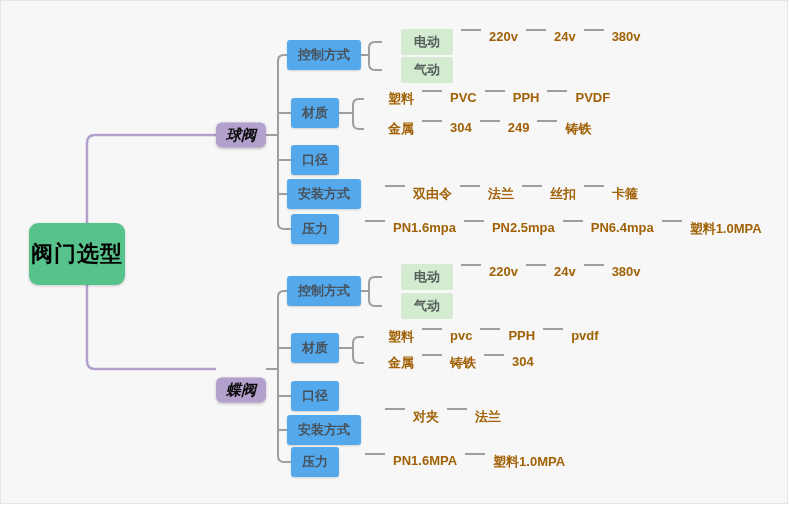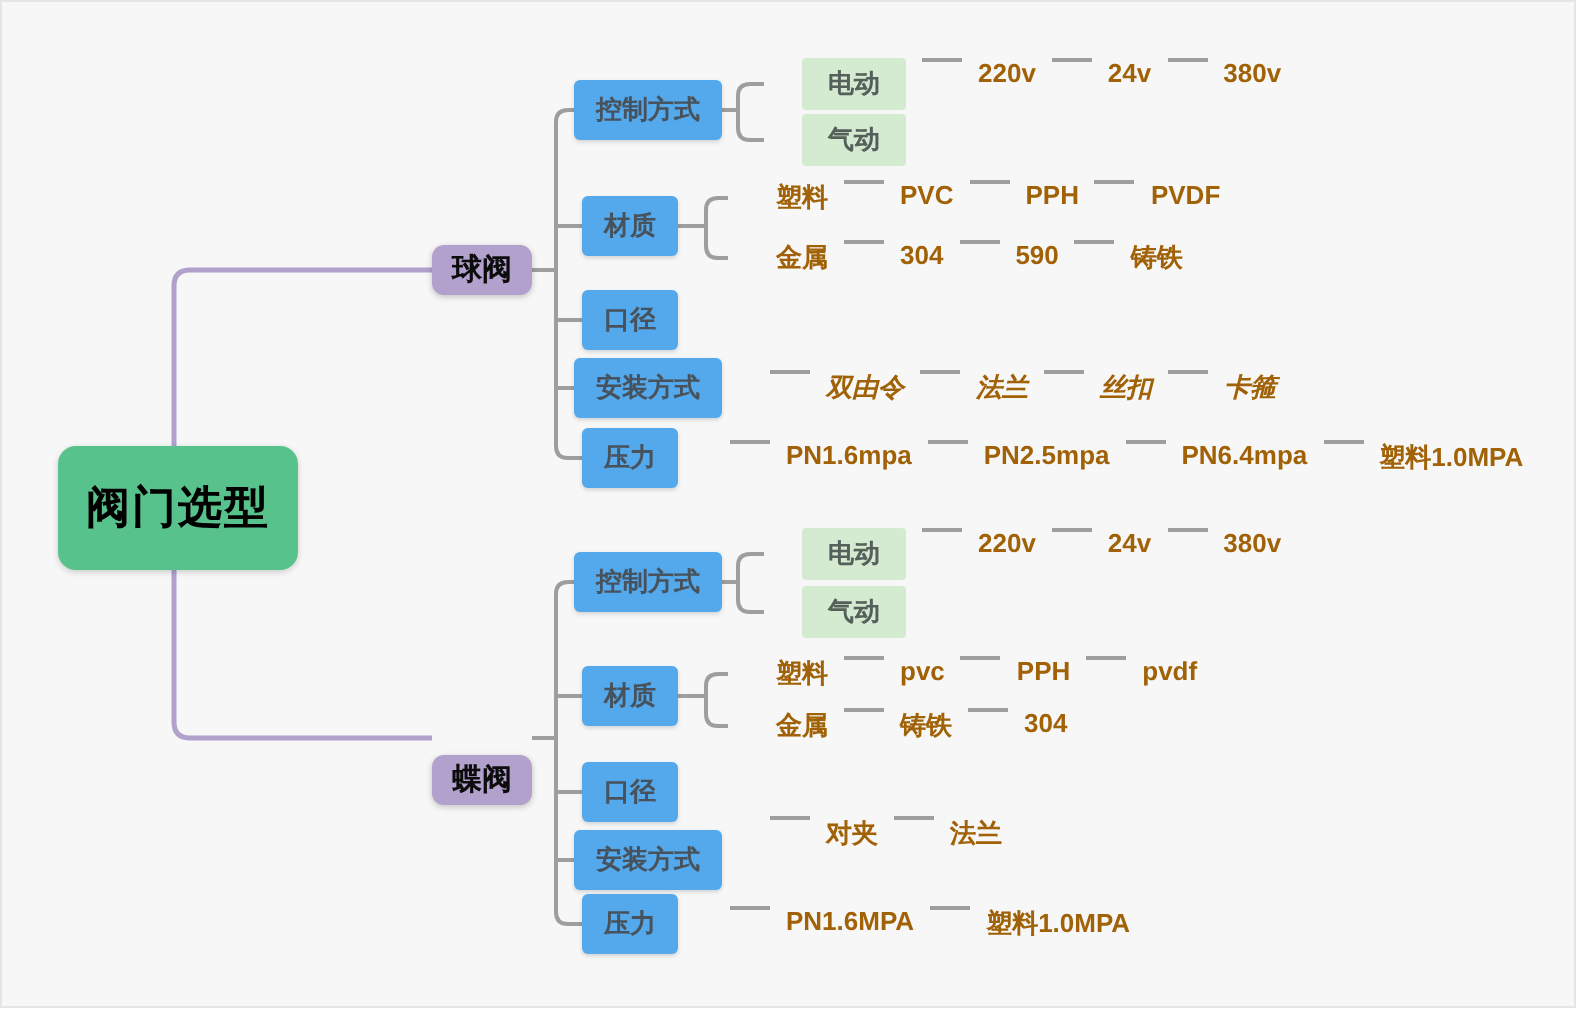--- a/index.html
+++ b/index.html
@@ -5,30 +5,30 @@
   html,body{margin:0;padding:0;background:#ffffff;}
   .canvas{
     position:relative;width:788px;height:504px;margin:0;
     background:#f7f7f7;border:1px solid #e5e5e5;box-sizing:border-box;
     font-family:"Liberation Sans","DejaVu Sans",sans-serif;overflow:hidden;
   }
   svg.links{position:absolute;left:0;top:0;width:788px;height:504px;pointer-events:none;}
   .gray-link{stroke:#9e9e9e;stroke-width:2;fill:none;}
   .purple-link{stroke:#b2a0cd;stroke-width:2.5;fill:none;}
   .root{
-    position:absolute;left:28px;top:222px;width:120px;height:62px;
+    position:absolute;left:28px;top:222px;width:96px;height:62px;
     background:#58c28c;border-radius:9px;display:flex;align-items:center;justify-content:center;
     font-size:22px;font-weight:bold;color:#000;letter-spacing:1px;
     box-shadow:0 1px 3px rgba(0,0,0,.18);cursor:default;
   }
   .branch{
     position:absolute;transform:translateY(-50%);
     background:#b2a0cd;color:#0c0c0c;font-weight:bold;font-size:15px;
     padding:3px 10px;border-radius:6px;white-space:nowrap;
-    box-shadow:0 1px 3px rgba(0,0,0,.22);cursor:default;
+    box-shadow:0 1px 3px rgba(0,0,0,.22);cursor:default;font-style:italic;
   }
   .cat{
     position:absolute;transform:translateY(-50%);
     background:#54a9ec;color:#47525c;font-weight:bold;font-size:13px;
     padding:6px 11px;border-radius:3px;white-space:nowrap;
     box-shadow:0 1px 2px rgba(0,0,0,.15);cursor:default;text-align:right;
   }
   .row{
     position:absolute;transform:translateY(-50%);
     display:flex;align-items:flex-start;gap:8px;white-space:nowrap;padding-left:21px;
@@ -106,26 +106,26 @@
     <i class="dash"></i>
     <span class="leaf">PPH</span>
     <i class="dash"></i>
     <span class="leaf">PVDF</span>
   </div>
   <div class="row" style="left:366px;top:128px;">
     <span class="leaf">金属</span>
     <i class="dash"></i>
     <span class="leaf">304</span>
     <i class="dash"></i>
-    <span class="leaf">590</span>
+    <span class="leaf">249</span>
     <i class="dash"></i>
     <span class="leaf">铸铁</span>
   </div>
 
-  <div class="row" style="left:363px;top:193px;font-style:italic;">
+  <div class="row" style="left:363px;top:193px;">
     <i class="dash"></i>
     <span class="leaf">双由令</span>
     <i class="dash"></i>
     <span class="leaf">法兰</span>
     <i class="dash"></i>
     <span class="leaf">丝扣</span>
     <i class="dash"></i>
     <span class="leaf">卡箍</span>
   </div>
 

